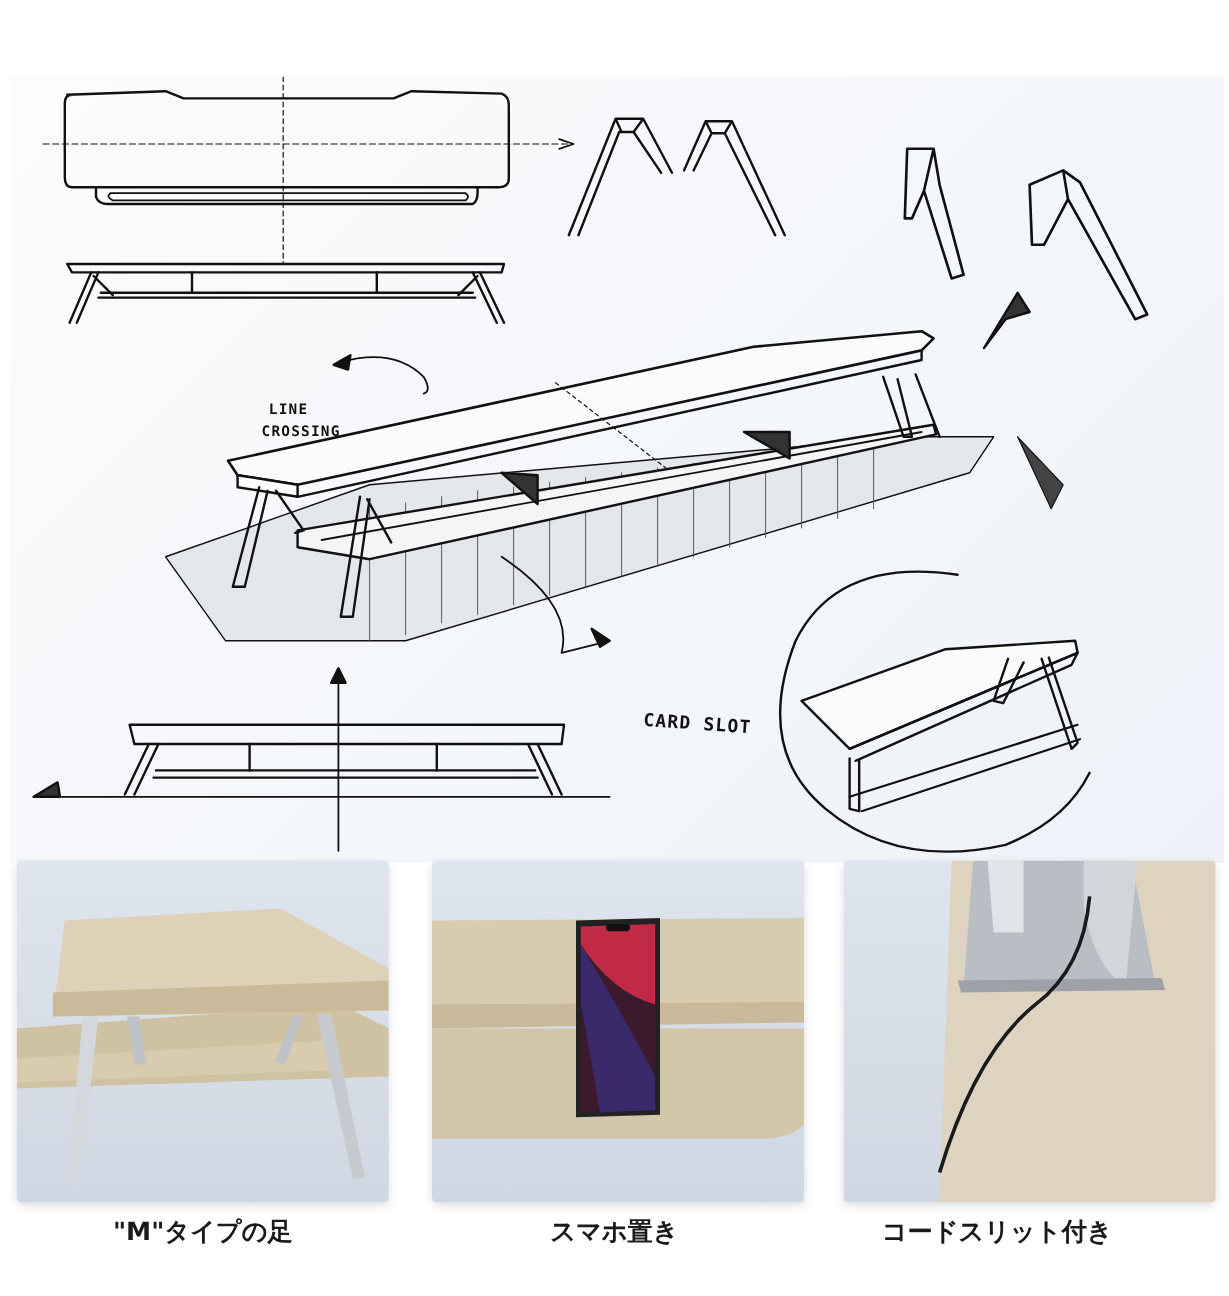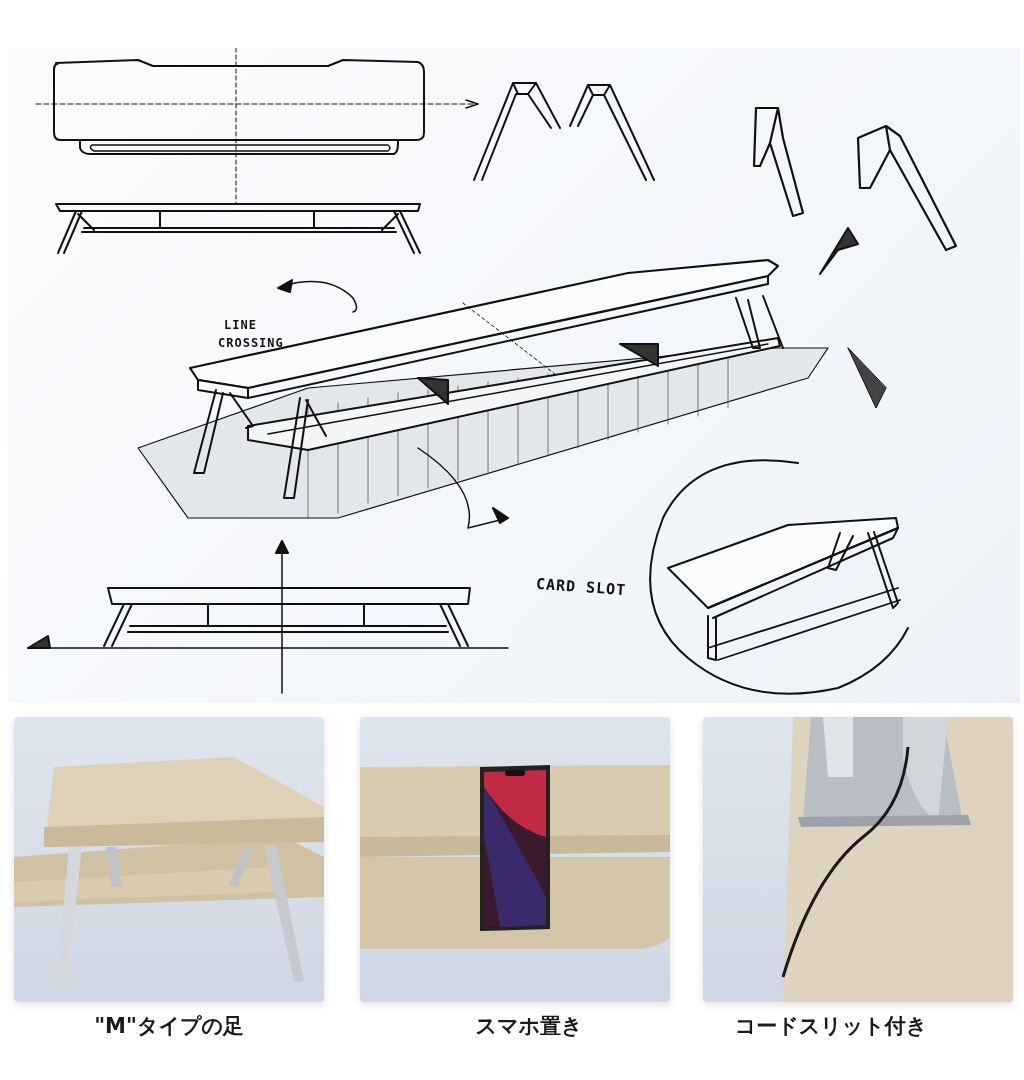--- a/index.html
+++ b/index.html
@@ -1,27 +1,27 @@
 <!DOCTYPE html>
 <html><head>
 <meta charset="utf-8">
 <style>
   html, body { margin:0; padding:0; }
   body { width:1024px; height:1080px; background:#ffffff; position:relative; overflow:hidden; font-family:"DejaVu Sans", sans-serif; }
-  .sketch-panel { position:absolute; left:8px; top:48px; width:1012px; height:655px; background:linear-gradient(135deg,#fbfcfd 0%,#f3f6fa 60%,#eef2f8 100%); }
+  .sketch-panel { position:absolute; left:8px; top:64px; width:1012px; height:655px; background:linear-gradient(135deg,#fbfcfd 0%,#f3f6fa 60%,#eef2f8 100%); }
   .sketch-panel svg { position:absolute; left:0; top:0; }
   .callout { position:absolute; font-family:"DejaVu Sans Mono", monospace; font-weight:bold; color:#111; letter-spacing:1px; }
   .callout.line { left:210px; top:268px; font-size:12px; line-height:18px; }
   .callout.card { left:528px; top:530px; font-size:15px; transform:rotate(4deg); }
   .photo-row { position:absolute; left:0; top:715px; width:1024px; height:290px; }
   .photo { position:absolute; top:2px; width:310px; height:285px; border-radius:4px; overflow:hidden; box-shadow:0 3px 8px rgba(0,0,0,0.12); background:linear-gradient(180deg,#dfe5ee 0%,#cfd7e2 100%); }
   .photo svg { position:absolute; left:0; top:0; }
   .p1 { left:14px; } .p2 { left:360px; } .p3 { left:703px; }
   .caption { position:absolute; top:1012px; width:330px; text-align:center; font-family:"DejaVu Sans", sans-serif; font-weight:bold; font-size:21px; color:#1a1a1a; }
-  .c1 { left:4px; } .c2 { left:364px; } .c3 { left:666px; }
+  .c1 { left:4px; } .c2 { left:347px; } .c3 { left:666px; }
 </style>
 </head>
 <body>
 
 <div class="sketch-panel">
   <svg width="1012" height="655" viewBox="0 0 1012 655" fill="none" stroke="#111" stroke-width="2" stroke-linecap="round" stroke-linejoin="round">
 
     <g>
       <path d="M48 15 L130 12 L145 18 L320 18 L335 12 L410 14 Q416 16 416 24 L416 85 Q416 92 408 92 L52 92 Q46 92 46 84 L46 22 Q46 15 52 15 Z"></path>
       <path d="M72 92 L72 100 Q74 106 82 106 L386 106 Q390 104 390 96 L390 92"></path>

